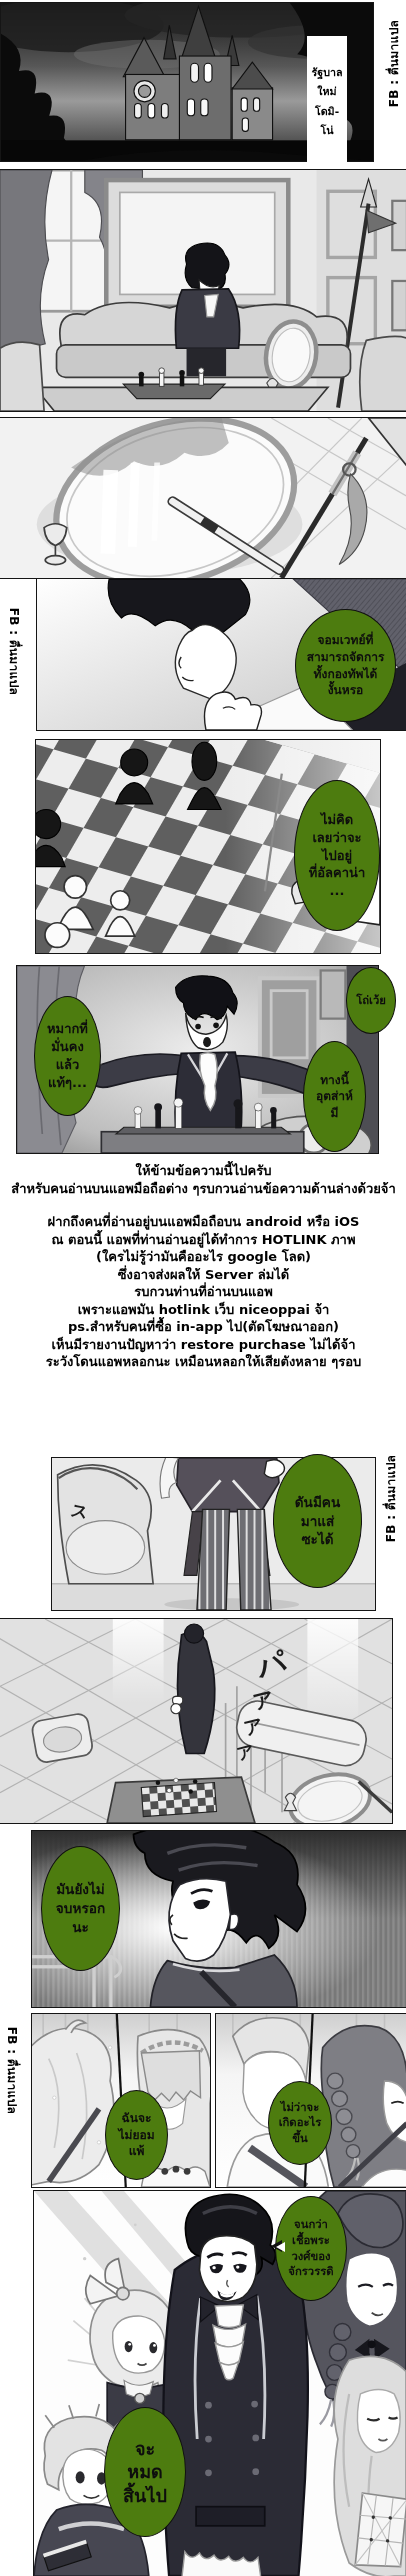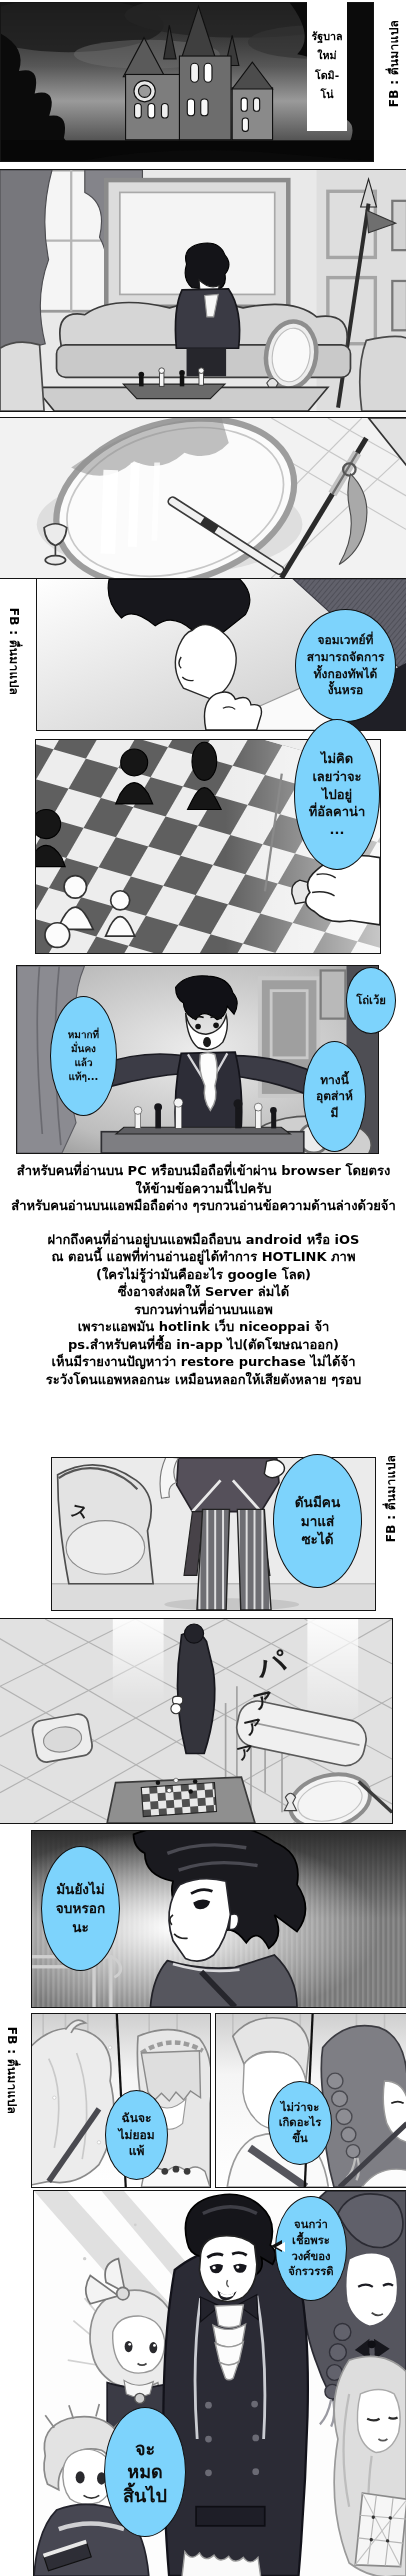--- a/index.html
+++ b/index.html
@@ -3,30 +3,30 @@
 <meta charset="utf-8">
 <style>
   html,body{margin:0;padding:0;background:#ffffff;}
   .page{position:relative;width:407px;height:2576px;background:#ffffff;overflow:hidden;
         font-family:"DejaVu Sans","Liberation Sans",sans-serif;color:#111;}
   .panel{position:absolute;background:#fff;border:1.7px solid #151515;box-sizing:border-box;overflow:hidden;}
   .panel svg{display:block;width:100%;height:100%;}
   .bleed-l{border-left:none!important;}
   .bleed-r{border-right:none!important;}
   .bleed-b{border-bottom:none!important;}
-  .bubble{position:absolute;background:#7dd3fc;border:1.7px solid #101010;border-radius:50%;
+  .bubble{position:absolute;background:#4d7c0f;border:1.7px solid #101010;border-radius:50%;
           display:flex;align-items:center;justify-content:center;text-align:center;
           font-weight:bold;color:#0d0d0d;white-space:pre-line;z-index:6;line-height:1.38;
           box-sizing:border-box;padding:4.5px;}
   .tail-left::before{content:"";position:absolute;left:-11.3px;top:42%;width:0;height:0;
           border:6.2px solid transparent;border-right:11.3px solid #101010;}
   .tail-left::after{content:"";position:absolute;left:-5.1px;top:44%;width:0;height:0;
           border:5.1px solid transparent;border-right:9px solid #ffffff;}
   .title-box{position:absolute;background:#fff;z-index:7;display:flex;align-items:center;justify-content:center;
-          text-align:center;font-weight:bold;font-size:10.7px;line-height:1.8;white-space:pre-line;color:#000;}
+          text-align:center;font-weight:bold;font-size:10.7px;line-height:1.8;white-space:pre-line;color:#000;margin-top:36px;}
   .fb{position:absolute;width:113px;text-align:center;font-weight:bold;font-size:12px;color:#000;
       white-space:nowrap;z-index:8;letter-spacing:0.3px;}
   .rot-ccw{transform:rotate(-90deg);}
   .rot-cw{transform:rotate(90deg);}
   .announce{position:absolute;left:0;top:1162px;width:407px;text-align:center;font-weight:bold;
             color:#000;z-index:4;font-size:13px;}
   .a-line{height:17.5px;line-height:17.5px;}
   .a-gap{height:16px;}
   .u{text-decoration:underline;}
   .sfx{position:absolute;font-weight:bold;color:#1c1c1c;z-index:5;}
@@ -234,21 +234,21 @@
         <circle cx="150" cy="286" r="17"></circle>
           <path d="M132,332 q18,-34 36,0 l8,18 l-52,0 Z"></path>
         <circle cx="38" cy="348" r="22"></circle>
       </g>
       <line x1="438" y1="60" x2="408" y2="270" stroke="#8a8a8a" stroke-width="4"></line>
       <path d="M470,250 q-16,6 -14,24 l6,18 l24,-4 q8,-20 -2,-34 Z" fill="#e8e8e8" stroke="#222222" stroke-width="2.5"></path>
       <path d="M613,210 Q540,196 500,232 Q476,252 488,272 Q470,292 496,306 Q520,330 560,322 L613,330 Z" fill="#ffffff" stroke="#222222" stroke-width="3"></path>
       <path d="M500,240 Q520,236 534,246 M492,272 Q516,268 532,278" stroke="#222222" stroke-width="2.5" fill="none"></path>
     </svg>
   </div>
-  <div class="bubble" style="left:294px;top:719px;width:86px;height:151px;font-size:13px;">ไม่คิด
+  <div class="bubble" style="left:294px;top:780px;width:86px;height:151px;font-size:13px;">ไม่คิด
 เลยว่าจะ
 ไปอยู่
 ที่อัลคาน่า
 ...</div>
 
   <div class="panel" style="left:16.4px;top:965px;width:363px;height:189px;">
     <svg viewBox="0 0 642 334" preserveAspectRatio="none">
       <defs>
         <radialGradient id="rg6" cx="0.5" cy="0.45" r="0.75">
           <stop offset="0" stop-color="#ececec"></stop>
@@ -288,31 +288,30 @@
           <circle cx="287" cy="244" r="8" fill="#f5f5f5" stroke="#333333"></circle>
         <rect x="388" y="252" width="11" height="38" fill="#17171b"></rect>
           <circle cx="393" cy="246" r="8" fill="#17171b"></circle>
         <rect x="424" y="258" width="10" height="32" fill="#f5f5f5" stroke="#333333"></rect>
           <circle cx="429" cy="252" r="7" fill="#f5f5f5" stroke="#333333"></circle>
         <rect x="452" y="262" width="9" height="28" fill="#17171b"></rect>
           <circle cx="456" cy="258" r="6" fill="#17171b"></circle>
       </g>
     </svg>
   </div>
-  <div class="bubble" style="left:50px;top:996px;width:67px;height:120px;font-size:10px;">หมากที่
+  <div class="bubble" style="left:34px;top:996px;width:67px;height:120px;font-size:13px;">หมากที่
 มั่นคง
 แล้ว
 แท้ๆ...</div>
   <div class="bubble" style="left:346px;top:967px;width:50px;height:67px;font-size:11.3px;">โถ่เว้ย</div>
   <div class="bubble" style="left:303px;top:1041px;width:63px;height:111px;font-size:12px;">ทางนี้
 อุตส่าห์
 มี</div>
 
   <div class="announce">
-    <div class="a-line">สำหรับคนที่อ่านบน PC หรือบนมือถือที่เข้าผ่าน browser โดยตรง</div>
     <div class="a-line">ให้ข้ามข้อความนี้ไปครับ</div>
     <div class="a-line">สำหรับคนอ่านบนแอพมือถือต่าง ๆรบกวนอ่านข้อความด้านล่างด้วยจ้า</div>
     <div class="a-gap"></div>
     <div class="a-line">ฝากถึงคนที่อ่านอยู่บนแอพมือถือบน android หรือ iOS</div>
     <div class="a-line">ณ ตอนนี้ แอพที่ท่านอ่านอยู่ได้ทำการ HOTLINK ภาพ</div>
     <div class="a-line">(ใครไม่รู้ว่ามันคืออะไร google โลด)</div>
     <div class="a-line">ซึ่งอาจส่งผลให้ Server ล่มได้</div>
     <div class="a-line">รบกวนท่านที่อ่านบนแอพ</div>
     <div class="a-line">เพราะแอพมัน hotlink เว็บ niceoppai จ้า</div>
     <div class="a-line">ps.สำหรับคนที่ซื้อ in-app ไป(ตัดโฆษณาออก)</div>

